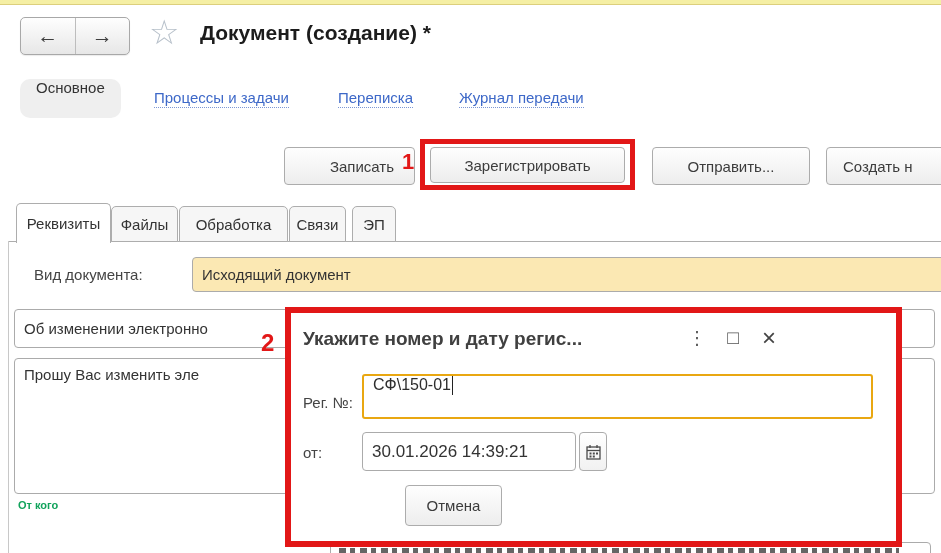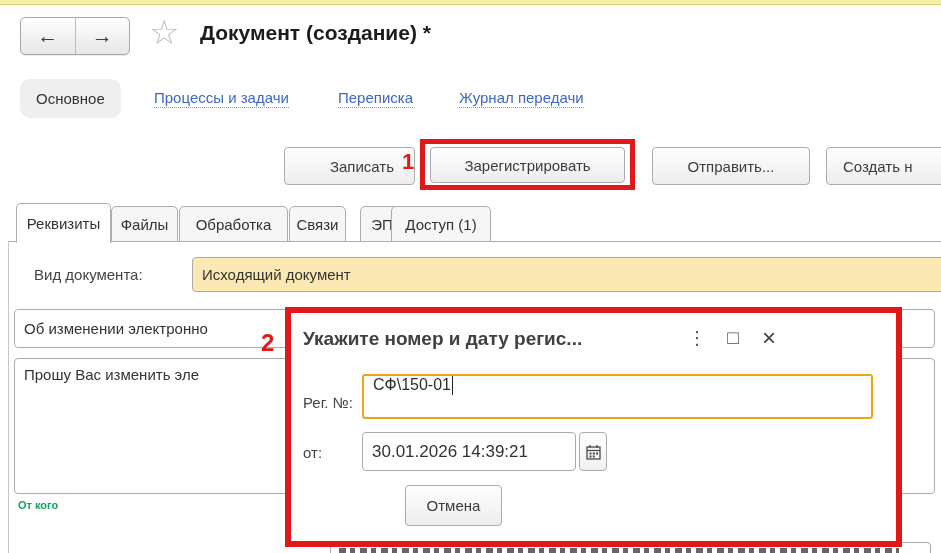--- a/index.html
+++ b/index.html
@@ -15,21 +15,21 @@
   
   .navgroup{left:20px;top:17px;width:110px;height:38px;border:1px solid #A8A8A8;border-radius:5px;
     display:flex;overflow:hidden;background:linear-gradient(#FEFEFE,#E7E7E7);box-shadow:0 1px 1px rgba(0,0,0,.08);}
   .navgroup .cell{flex:1;display:flex;align-items:center;justify-content:center;font-size:21px;color:#3E3E3E;cursor:pointer;}
   .navgroup .cell+.cell{border-left:1px solid #BDBDBD;}
 
   .star{left:149px;top:12px;font-size:34px;color:#B7C0CA;cursor:pointer;}
   .page-title{left:200px;top:21px;font-size:21px;font-weight:bold;color:#1C1C1C;white-space:nowrap;}
 
   
-  .nav-pill{left:20px;top:79px;height:39px;padding:0 16px;display:flex;align-items:center;
+  .nav-pill{left:20px;top:79px;height:39px;padding:0 16px;display:flex;
     background:#EFEFEF;border-radius:10px;font-size:15px;color:#333;}
   .nav-link{top:89px;font-size:15px;color:#3D68C8;white-space:nowrap;cursor:pointer;
     border-bottom:1px dotted #7C97D6;padding-bottom:1px;}
 
   
   .btn{display:flex;align-items:center;justify-content:center;border:1px solid #ACACAC;border-radius:4px;
     background:linear-gradient(#FEFEFE,#EDEDED);font-size:15px;color:#3C3C3C;cursor:pointer;white-space:nowrap;}
   .btn-yellow{background:linear-gradient(#FFE41C,#FFD405);border-color:#D8B511;font-weight:bold;color:#35342B;}
 
   .marker{color:#E21717;font-weight:bold;z-index:6;}
@@ -96,22 +96,21 @@
   <div class="abs marker" style="left:402px;top:149px;font-size:22px;">1</div>
   <div class="abs btn" style="left:430px;top:147px;width:195px;height:36px;">Зарегистрировать</div>
   <div class="abs hl-box" style="left:420px;top:139px;width:215px;height:51px;"></div>
   <div class="abs btn" style="left:652px;top:147px;width:158px;height:38px;">Отправить...</div>
   <div class="abs btn" style="left:826px;top:147px;width:140px;height:38px;justify-content:flex-start;padding-left:16px;">Создать н</div>
 
   <div class="abs tab active" style="left:16px;width:95px;">Реквизиты</div>
   <div class="abs tab" style="left:111px;width:67px;">Файлы</div>
   <div class="abs tab" style="left:179px;width:109px;">Обработка</div>
   <div class="abs tab" style="left:289px;width:57px;">Связи</div>
-  <div class="abs tab" style="left:360px;width:44px;text-align:right;">ЭП</div>
-  <div class="abs tab" style="left:391px;width:100px;">Доступ (1)</div>
+  <div class="abs tab" style="left:352px;width:44px;text-align:right;">ЭП</div>
   <div class="abs content-topline"></div>
   <div class="abs content-leftline"></div>
 
   <div class="abs label" style="left:34px;top:266px;">Вид документа:</div>
   <div class="abs field required" style="left:192px;top:257px;width:758px;height:35px;">
     <span>Исходящий документ</span>
   </div>
 
   <div class="abs field" style="left:14px;top:309px;width:921px;height:39px;">
     <span>Об изменении электронно</span>

